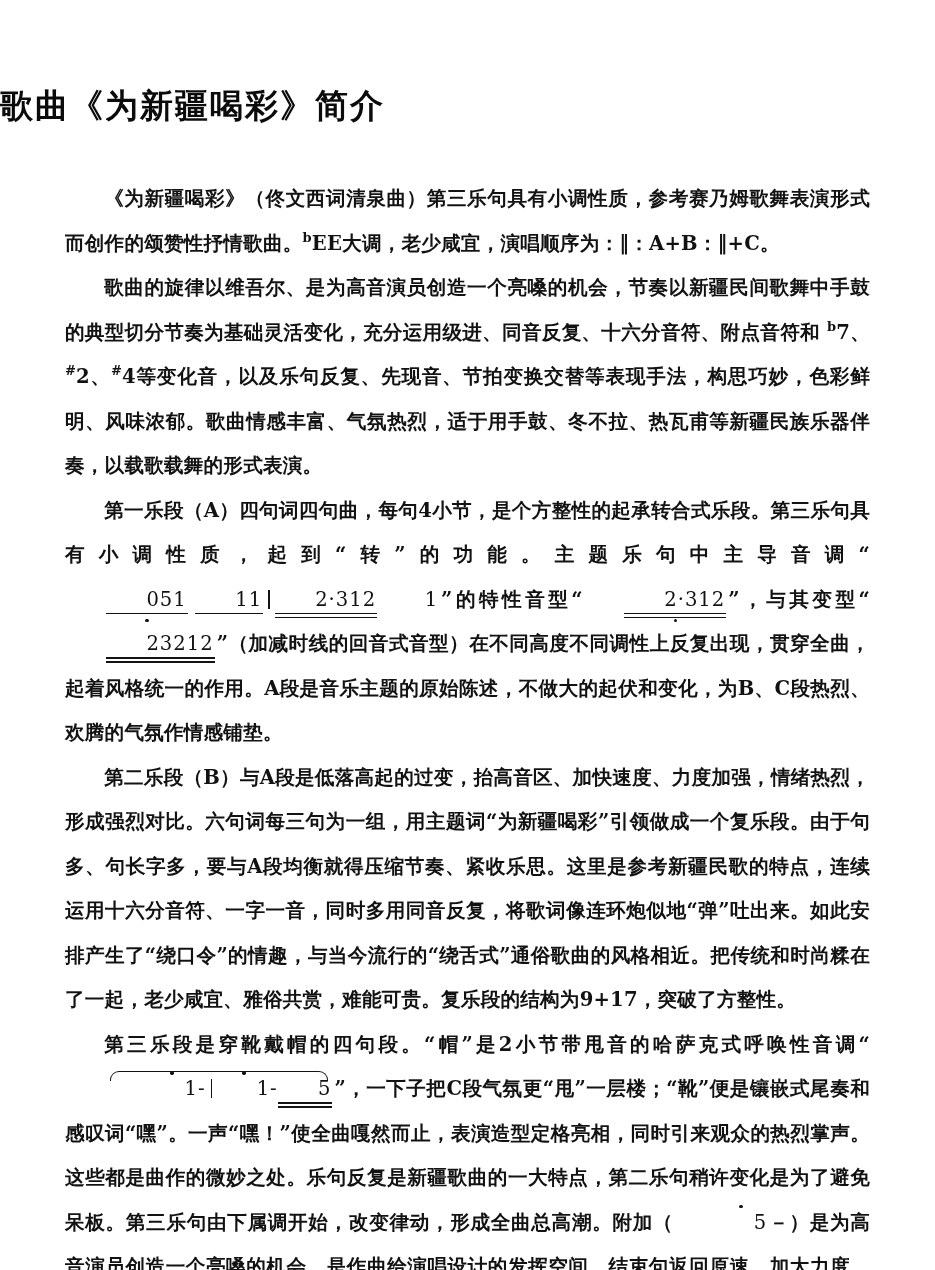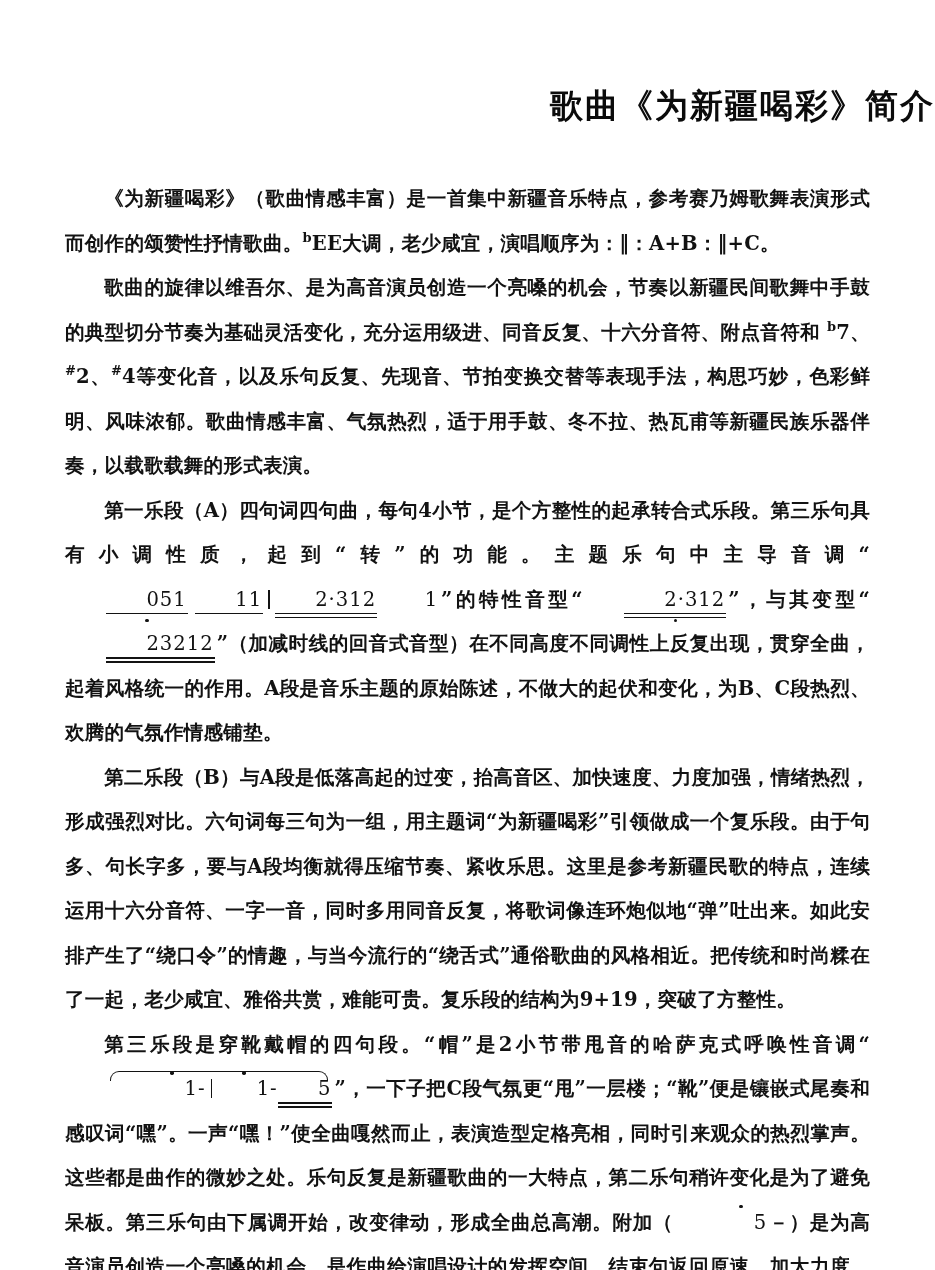--- a/index.html
+++ b/index.html
@@ -7,21 +7,21 @@
     width:935px; height:1270px;
     background:#ffffff;
     font-family:"DejaVu Serif", serif;
     color:#111111;
     overflow:hidden;
     position:relative;
   }
   .page { position:relative; width:935px; height:1270px; box-sizing:border-box; }
 
   .doc-title {
-    text-align:right;
+    text-align:left;
     font-family:"DejaVu Serif", serif;
     font-weight:bold;
     font-size:33px;
     letter-spacing:2px;
     padding-top:62px;
     color:#0b0b0b;
   }
 
   .body-col {
     margin:0 auto;
@@ -120,25 +120,25 @@
 </style>
 </head>
 <body>
 
 <div class="page">
 
   <h1 class="doc-title">歌曲《为新疆喝彩》简介</h1>
 
   <div class="body-col">
 
-    <p class="para"><span>《为新疆喝彩》（歌曲情感丰富）是一首集中新疆音乐特点，参考赛乃姆歌舞表演形式而创作的颂赞性抒情歌曲。</span><span class="acc">b</span><span class="lat">E</span><span>E大调，老少咸宜，演唱顺序为：</span><span class="lat">‖</span><span>：A+B：</span><span class="lat">‖</span><span>+C。</span></p>
+    <p class="para"><span>《为新疆喝彩》（佟文西词清泉曲）第三乐句具有小调性质，参考赛乃姆歌舞表演形式而创作的颂赞性抒情歌曲。</span><span class="acc">b</span><span class="lat">E</span><span>E大调，老少咸宜，演唱顺序为：</span><span class="lat">‖</span><span>：A+B：</span><span class="lat">‖</span><span>+C。</span></p>
 
     <p class="para"><span>歌曲的旋律以维吾尔、是为高音演员创造一个亮嗓的机会，节奏以新疆民间歌舞中手鼓的典型切分节奏为基础灵活变化，充分运用级进、同音反复、十六分音符、附点音符和 </span><span class="acc">b</span><span>7、</span><span class="acc">#</span><span>2、</span><span class="acc">#</span><span>4等变化音，以及乐句反复、先现音、节拍变换交替等表现手法，构思巧妙，色彩鲜明、风味浓郁。歌曲情感丰富、气氛热烈，适于用手鼓、冬不拉、热瓦甫等新疆民族乐器伴奏，以载歌载舞的形式表演。</span></p>
 
     <p class="para"><span>第一乐段（A）四句词四句曲，每句4小节，是个方整性的起承转合式乐段。第三乐句具有小调性质，起到“转”的功能。主题乐句中主导音调“</span><span class="jp"><span class="grp u1 dotlow">051</span>&nbsp;<span class="grp u1">11</span><span class="bar"></span><span class="grp u2">2·312</span>&nbsp;<span class="grp">1</span></span><span>”的特性音型“</span><span class="jp"><span class="grp u2 dotlow">2·312</span></span><span>”，与其变型“</span><span class="jp"><span class="grp u2">23212</span></span><span>”（加减时线的回音式音型）在不同高度不同调性上反复出现，贯穿全曲，起着风格统一的作用。A段是音乐主题的原始陈述，不做大的起伏和变化，为B、C段热烈、欢腾的气氛作情感铺垫。</span></p>
 
-    <p class="para">第二乐段（B）与A段是低落高起的过变，抬高音区、加快速度、力度加强，情绪热烈，形成强烈对比。六句词每三句为一组，用主题词“为新疆喝彩”引领做成一个复乐段。由于句多、句长字多，要与A段均衡就得压缩节奏、紧收乐思。这里是参考新疆民歌的特点，连续运用十六分音符、一字一音，同时多用同音反复，将歌词像连环炮似地“弹”吐出来。如此安排产生了“绕口令”的情趣，与当今流行的“绕舌式”通俗歌曲的风格相近。把传统和时尚糅在了一起，老少咸宜、雅俗共赏，难能可贵。复乐段的结构为9+19，突破了方整性。</p>
+    <p class="para">第二乐段（B）与A段是低落高起的过变，抬高音区、加快速度、力度加强，情绪热烈，形成强烈对比。六句词每三句为一组，用主题词“为新疆喝彩”引领做成一个复乐段。由于句多、句长字多，要与A段均衡就得压缩节奏、紧收乐思。这里是参考新疆民歌的特点，连续运用十六分音符、一字一音，同时多用同音反复，将歌词像连环炮似地“弹”吐出来。如此安排产生了“绕口令”的情趣，与当今流行的“绕舌式”通俗歌曲的风格相近。把传统和时尚糅在了一起，老少咸宜、雅俗共赏，难能可贵。复乐段的结构为9+17，突破了方整性。</p>
 
     <p class="para"><span>第三乐段是穿靴戴帽的四句段。“帽”是2小节带甩音的哈萨克式呼唤性音调“</span><span class="jp"><span class="slurwrap"><span class="slur"></span><span class="dothigh">1</span><span>-</span><span class="bar"></span><span class="dothigh">1</span><span>-</span><span class="grp u2">5</span></span></span><span>”，一下子把C段气氛更“甩”一层楼；“靴”便是镶嵌式尾奏和感叹词“嘿”。一声“嘿！”使全曲嘎然而止，表演造型定格亮相，同时引来观众的热烈掌声。这些都是曲作的微妙之处。乐句反复是新疆歌曲的一大特点，第二乐句稍许变化是为了避免呆板。第三乐句由下属调开始，改变律动，形成全曲总高潮。附加（</span><span class="jp"><span class="dothigh">5</span></span><span>－）是为高音演员创造一个亮嗓的机会，是作曲给演唱设计的发挥空间。结束句返回原速，加大力度，将特性音型翻高，拖长腔在火爆的气氛中结束全曲。</span></p>
 
   </div>
 
 </div>
 
 </body></html>

